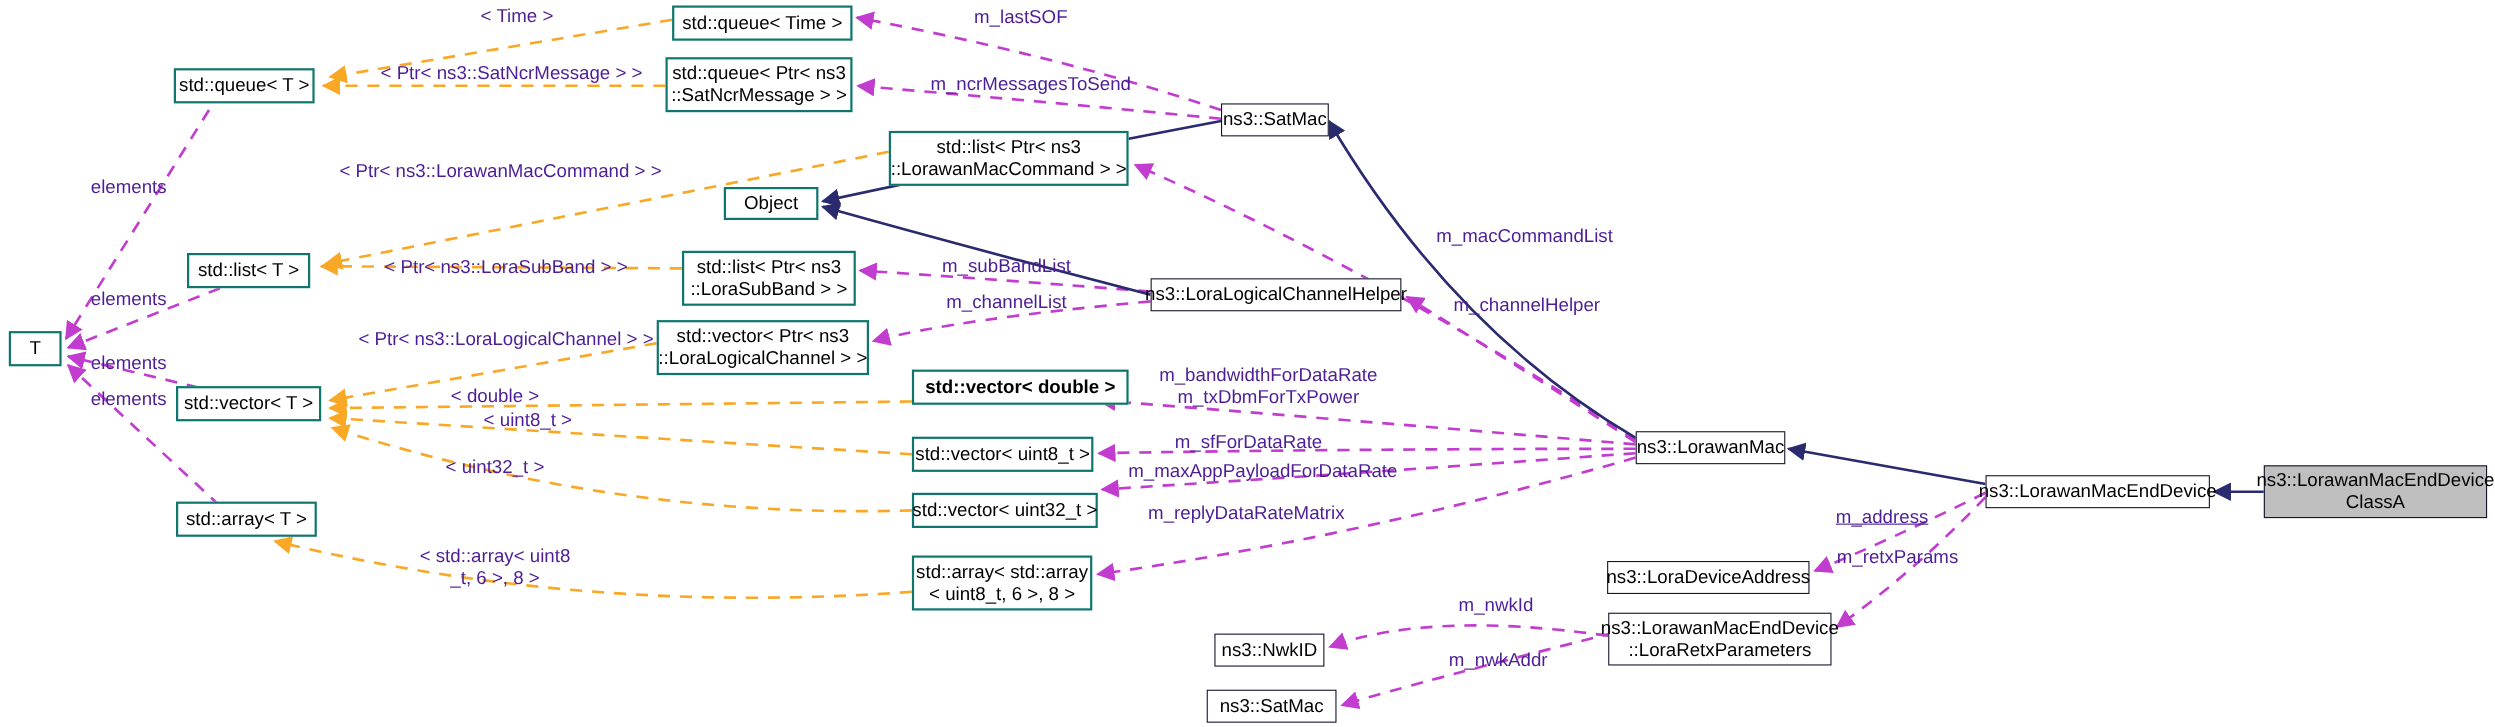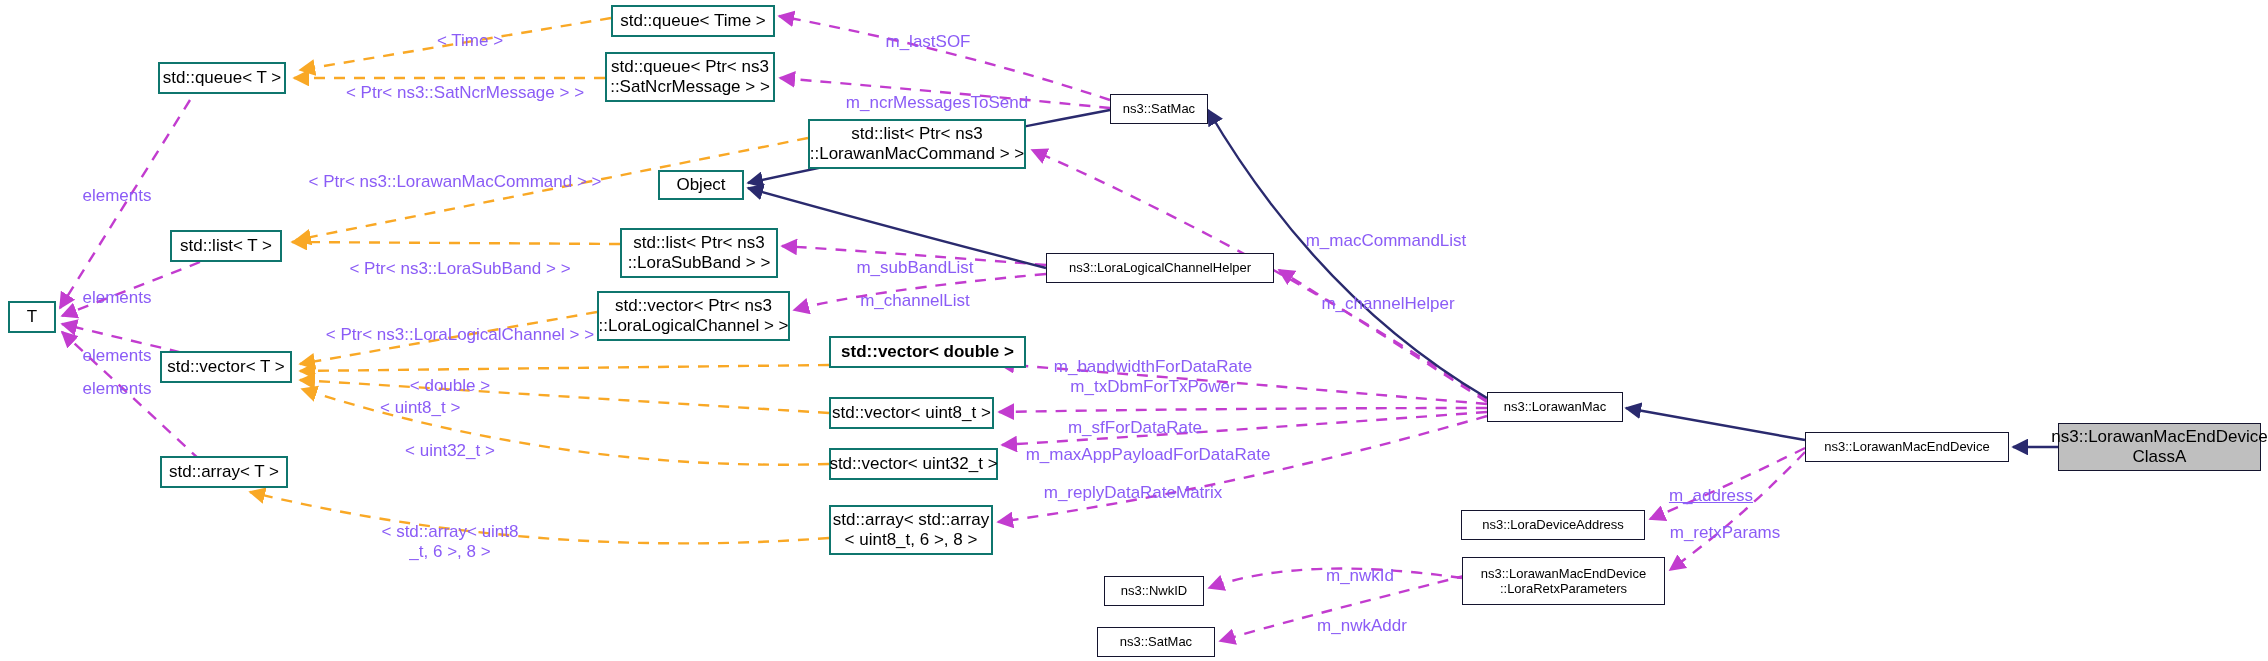--- a/index.html
+++ b/index.html
@@ -20,32 +20,31 @@
     align-items:center;
     justify-content:center;
     text-align:center;
     background:#ffffff;
     color:#000000;
     line-height:1.16;
     white-space:pre;
     z-index:5;
   }
   .node.tpl{ border:2px solid #0f766e; font-size:17px; }
-  .node.cls{ border:1.6px solid #14142e; font-size:13px; }
+  .node.cls{ border:1.6px solid #14142e; font-size:17px; }
   .node.hl { border:1.6px solid #14142e; background:#bfbfbf; font-size:17px; }
   .elabel{
     position:absolute;
     font-size:17px;
-    color:#8b5cf6;
+    color:#4c1d95;
     white-space:pre;
     text-align:center;
     line-height:1.18;
     z-index:6;
     background:transparent;
-    margin-top:26px;
   }
 </style>
 </head>
 <body>
 
 <div id="stage">
 
   <svg id="edges" viewBox="0 0 2268 661" xmlns="http://www.w3.org/2000/svg">
     <defs>
       <marker id="mPurple" viewBox="0 0 10 10" refX="9" refY="5" markerWidth="7" markerHeight="7" orient="auto-start-reverse">
@@ -148,21 +147,21 @@
       <div class="elabel" style="left: 820px; top: 232px; width: 190px; text-align: center;">m_subBandList</div>
       <div class="elabel" style="left: 62px; top: 262px; width: 110px; text-align: center;">elements</div>
       <div class="elabel" style="left: 820px; top: 265px; width: 190px; text-align: center;">m_channelList</div>
       <div class="elabel" style="left: 1288px; top: 268px; width: 200px; text-align: center;">m_channelHelper</div>
       <div class="elabel" style="left: 300px; top: 299px; width: 320px; text-align: center;">&lt; Ptr&lt; ns3::LoraLogicalChannel &gt; &gt;</div>
       <div class="elabel" style="left: 62px; top: 320px; width: 110px; text-align: center;">elements</div>
       <div class="elabel" style="left: 380px; top: 350px; width: 140px; text-align: center;">&lt; double &gt;</div>
       <div class="elabel" style="left: 1028px; top: 331px; width: 250px; text-align: center;">m_bandwidthForDataRate
 m_txDbmForTxPower</div>
       <div class="elabel" style="left: 62px; top: 353px; width: 110px; text-align: center;">elements</div>
-      <div class="elabel" style="left: 380px; top: 372px; width: 140px; text-align: left;">&lt; uint8_t &gt;</div>
+      <div class="elabel" style="left: 380px; top: 372px; width: 140px; text-align: right;">&lt; uint8_t &gt;</div>
       <div class="elabel" style="left: 1035px; top: 392px; width: 200px; text-align: center;">m_sfForDataRate</div>
       <div class="elabel" style="left: 380px; top: 415px; width: 140px; text-align: center;">&lt; uint32_t &gt;</div>
       <div class="elabel" style="left: 1008px; top: 419px; width: 280px; text-align: center;">m_maxAppPayloadForDataRate</div>
       <div class="elabel" style="left: 1018px; top: 457px; width: 230px; text-align: center;">m_replyDataRateMatrix</div>
       <div class="elabel" style="left: 355px; top: 496px; width: 190px; text-align: center;">&lt; std::array&lt; uint8
 _t, 6 &gt;, 8 &gt;</div>
       <div class="elabel" style="left: 1636px; top: 460px; width: 150px; text-align: center; text-decoration: underline;">m_address</div>
       <div class="elabel" style="left: 1640px; top: 497px; width: 170px; text-align: center;">m_retxParams</div>
       <div class="elabel" style="left: 1290px; top: 540px; width: 140px; text-align: center;">m_nwkId</div>
       <div class="elabel" style="left: 1282px; top: 590px; width: 160px; text-align: center;">m_nwkAddr</div>

